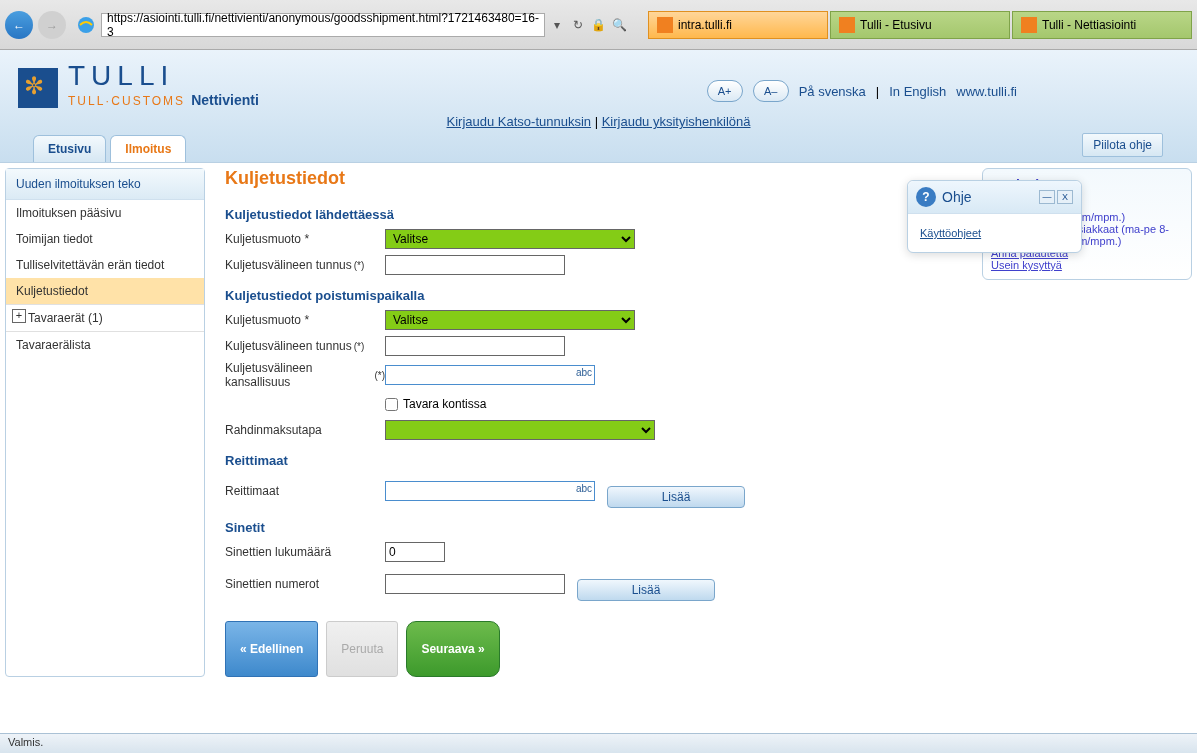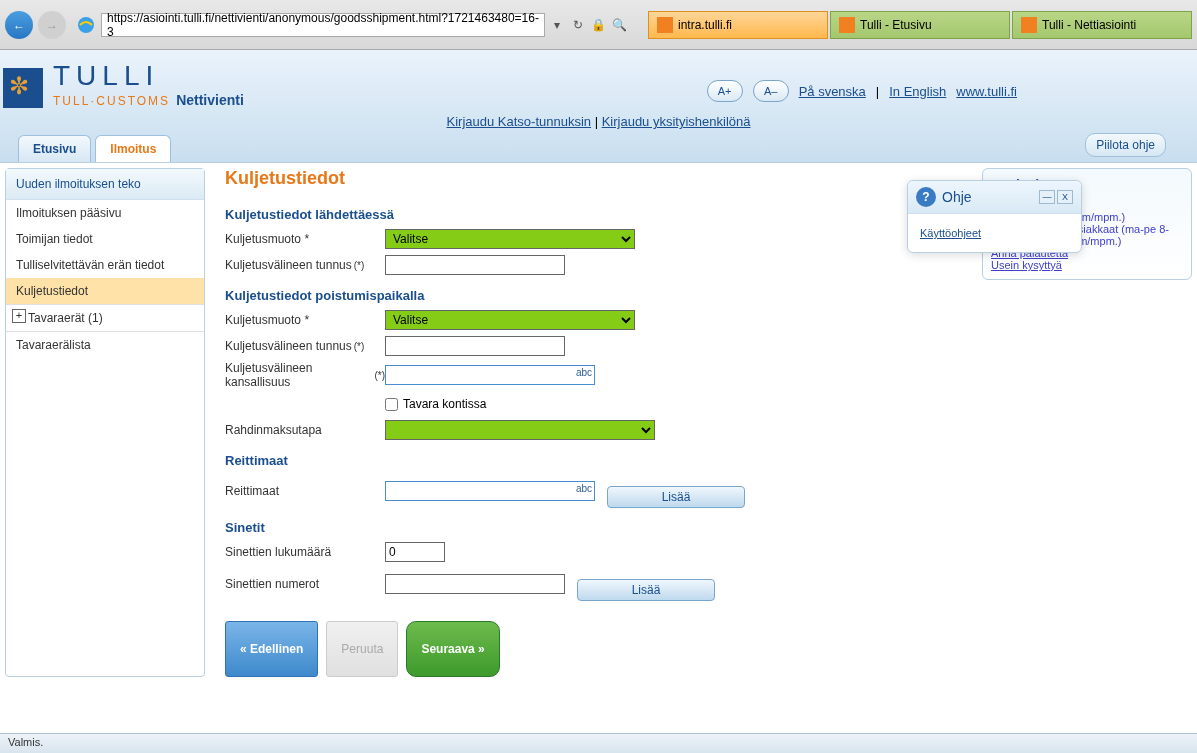--- a/index.html
+++ b/index.html
@@ -12,38 +12,38 @@
 .ie-icon { width: 20px; height: 20px; margin: 0 5px; display: inline-flex; align-items: center; justify-content: center; }
 .url-bar { flex: 1; max-width: 530px; height: 24px; border: 1px solid #aaa; background: #fff; padding: 2px 5px; font-size: 12px; display: flex; align-items: center; }
 .url-controls { display: flex; align-items: center; margin-left: 3px; gap: 3px; }
 .url-ctrl { width: 18px; height: 18px; display: flex; align-items: center; justify-content: center; color: #555; cursor: pointer; }
 .browser-tabs { display: flex; margin-left: 19px; gap: 2px; }
 .btab { height: 28px; min-width: 180px; padding: 4px 8px; background: linear-gradient(#b9d687, #a4c76d); border: 1px solid #7fa349; display: flex; align-items: center; font-size: 12px; }
 .btab.orange { background: linear-gradient(#ffd699, #ffb84d); border-color: #e09020; }
 .btab-ico { width: 16px; height: 16px; margin-right: 5px; background: #f08020; }
 
 
-.header { background: linear-gradient(#eaf3fb, #c8deef); padding: 10px 3px 0; position: relative; }
+.header { background: linear-gradient(#eaf3fb, #c8deef); padding: 10px 18px 0; position: relative; }
 .logo-row { display: flex; align-items: flex-end; }
 .logo-box { width: 40px; height: 40px; background: #1a4e8e; position: relative; margin-right: 10px; }
 .logo-box::after { content: "✼"; position: absolute; top: 4px; left: 6px; color: #e8a030; font-size: 24px; }
 .logo-text { display: flex; flex-direction: column; }
 .logo-title { font-size: 28px; letter-spacing: 6px; color: #1a4e8e; font-weight: 400; }
 .logo-sub { font-size: 12px; color: #e87817; letter-spacing: 2px; margin-top: -2px; }
 .header-links { position: absolute; top: 30px; right: 180px; display: flex; align-items: center; gap: 10px; font-size: 13px; }
-.header-links a { color: #1a4e8e; text-decoration: underline; }
+.header-links a { color: #1a4e8e; }
 .font-btn { display: inline-flex; align-items: center; justify-content: center; width: 36px; height: 22px; border: 1px solid #7aa6cb; border-radius: 11px; background: linear-gradient(#fff,#dbe9f4); color: #1a4e8e; font-size: 11px; cursor: pointer; }
 .login-row { text-align: center; padding: 6px 0; font-size: 13px; }
 .login-row a { color: #1a4e8e; text-decoration: underline; }
 
 
 .tabs-row { display: flex; align-items: flex-end; padding-left: 15px; position: relative; }
 .tab { padding: 6px 14px; border: 1px solid #9ec0dc; border-bottom: none; border-radius: 6px 6px 0 0; background: linear-gradient(#f3f9fd,#d6e7f3); color: #1a4e8e; font-size: 12px; font-weight: bold; margin-right: 4px; cursor: pointer; }
 .tab.active { background: #fff; color: #e87817; }
-.hide-help { position: absolute; right: 28px; top: -2px; padding: 4px 10px; border: 1px solid #9ec0dc; border-radius: 10px; background: linear-gradient(#f3f9fd,#d6e7f3); color: #1a4e8e; font-size: 12px; cursor: pointer; }
+.hide-help { position: absolute; right: 16px; top: -2px; padding: 4px 10px; border: 1px solid #9ec0dc; border-radius: 2px; background: linear-gradient(#f3f9fd,#d6e7f3); color: #1a4e8e; font-size: 12px; cursor: pointer; }
 
 .main { display: flex; padding: 5px; gap: 10px; background: #fff; border-top: 1px solid #b9d0e3; }
 
 
 .sidebar { width: 200px; border: 1px solid #b9d0e3; border-radius: 4px; background: #fff; }
 .sidebar-title { padding: 8px 10px; font-weight: normal; color: #1a4e8e; background: linear-gradient(#f3f9fd,#dbeaf5); border-bottom: 1px solid #cfe0ee; }
 .sidebar-item { padding: 6px 10px; color: #333; cursor: pointer; }
 .sidebar-item.active { background: #ffe2a8; }
 .sidebar-item.expand { position: relative; padding-left: 22px; border-top: 1px solid #e0e0e0; border-bottom: 1px solid #e0e0e0; }
 .sidebar-item.expand::before { content: "+"; position: absolute; left: 6px; top: 4px; width: 12px; height: 12px; border: 1px solid #666; line-height: 11px; text-align: center; font-size: 11px; }

